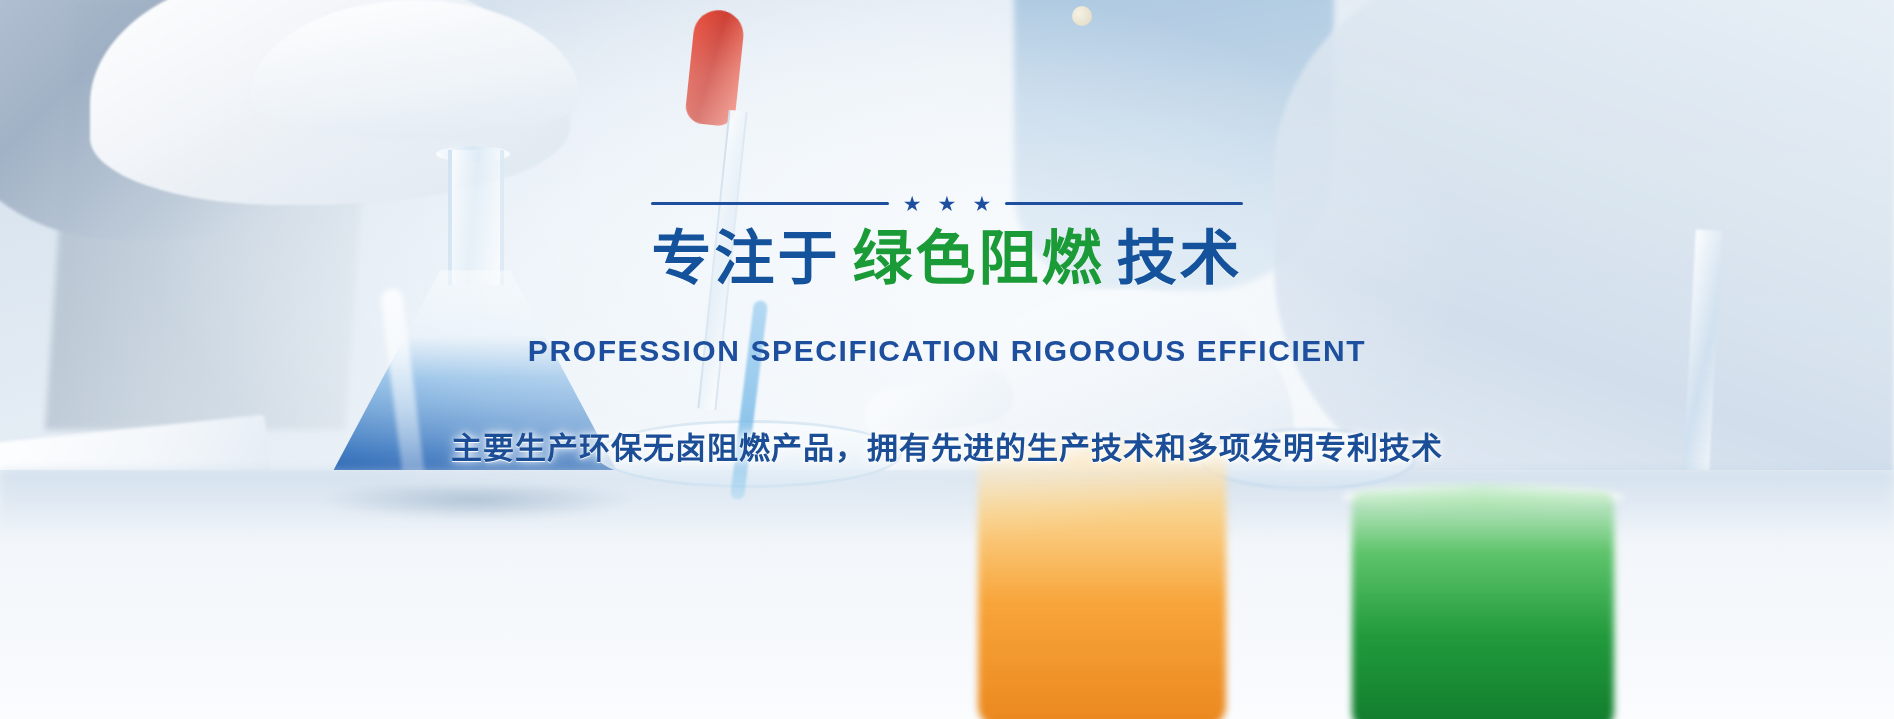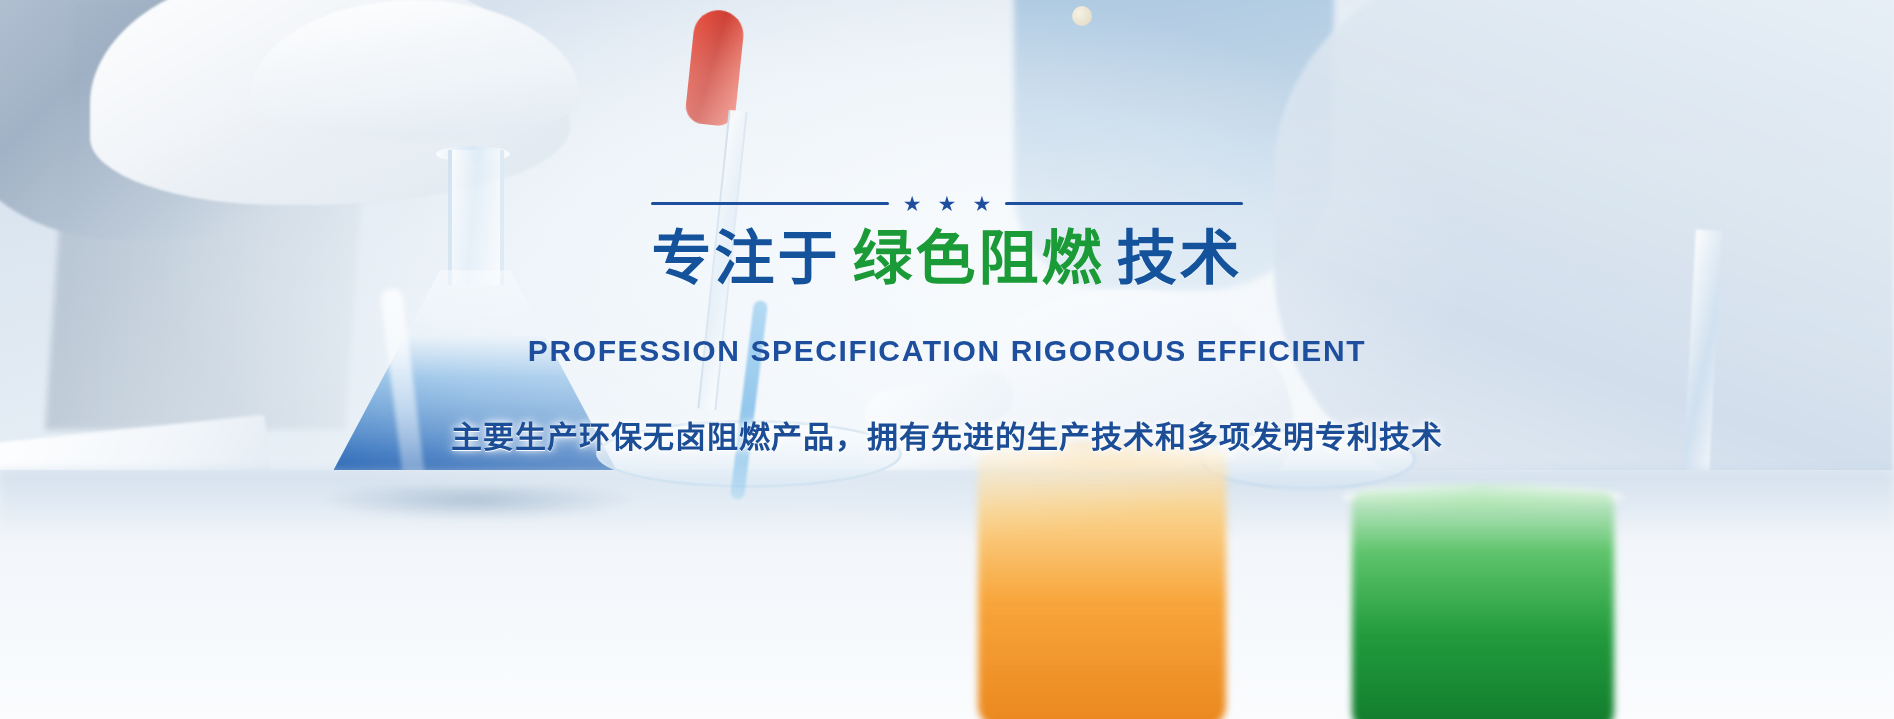--- a/index.html
+++ b/index.html
@@ -337,21 +337,21 @@
   .subtitle-en {
     margin-top: 15px;
     font-size: 30px;
     font-weight: 700;
     letter-spacing: 1.6px;
     color: #1d4f9e;
     white-space: nowrap;
   }
 
   .tagline-cn {
-    margin-top: 44px;
+    margin-top: 55px;
     font-size: 31px;
     font-weight: 700;
     letter-spacing: 1px;
     color: #1b4e96;
     white-space: nowrap;
     text-shadow:
       0 0 6px rgba(255,255,255,.95),
       0 0 14px rgba(255,255,255,.85),
       0 1px 0 rgba(255,255,255,.9);
   }

